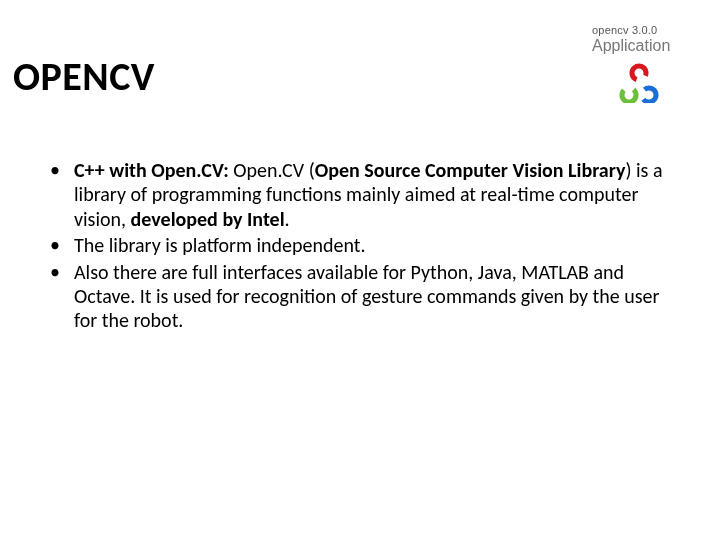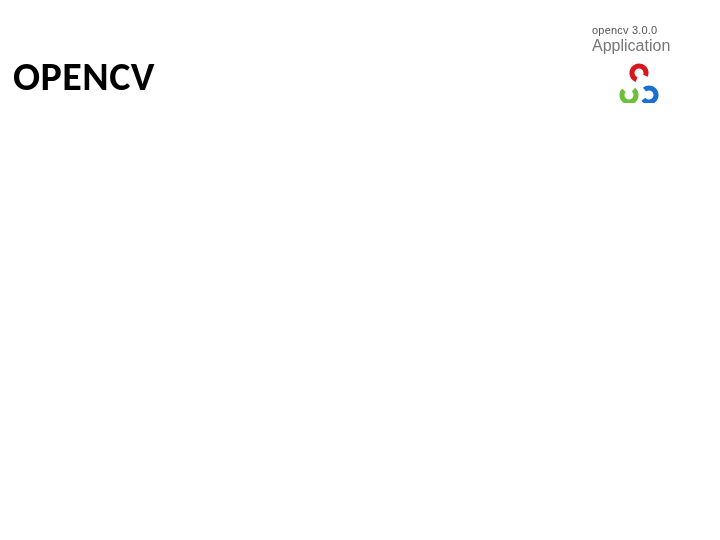--- a/index.html
+++ b/index.html
@@ -93,16 +93,21 @@
         <path d="M13 25 a7 7 0 1 1 -0.01 0" fill="none" stroke="#6bbf3b" stroke-width="5" stroke-linecap="butt" stroke-dasharray="33 11" transform="rotate(40 13 32)"></path>
         <path d="M33 25 a7 7 0 1 1 -0.01 0" fill="none" stroke="#1a6fd6" stroke-width="5" stroke-linecap="butt" stroke-dasharray="33 11" transform="rotate(-40 33 32)"></path>
       </svg>
     </div>
   </div>
 
   <div class="title">OPENCV</div>
 
   <div class="body">
     <ul class="bullets">
+      <li>
+        <span class="b">C++ with Open.CV:</span><span> Open.CV (</span><span class="b">Open Source Computer Vision Library</span><span>) is a library of programming functions mainly aimed at real-time computer vision, </span><span class="b">developed by Intel</span><span>.</span>
+      </li>
+      <li>The library is platform independent.</li>
+      <li>Also there are full interfaces available for Python, Java, MATLAB and Octave. It is used for recognition of gesture commands given by the user for the robot.</li>
     </ul>
   </div>
 
 </div>
 
 </body></html>

